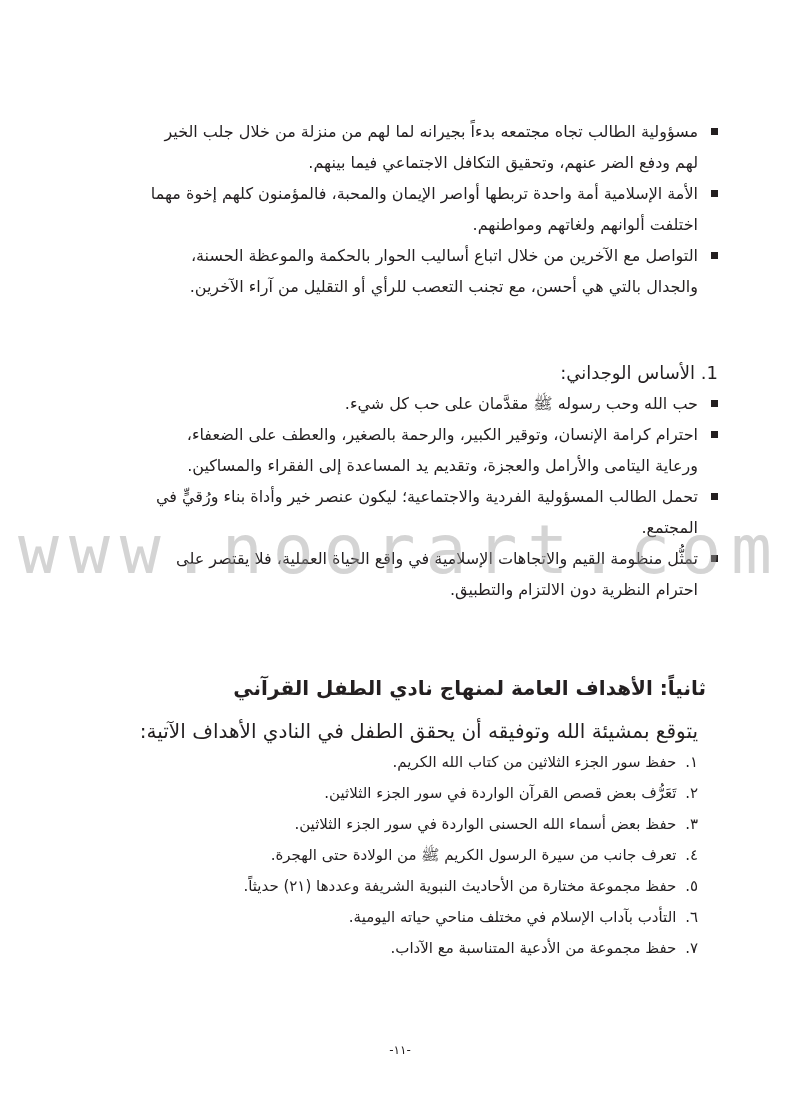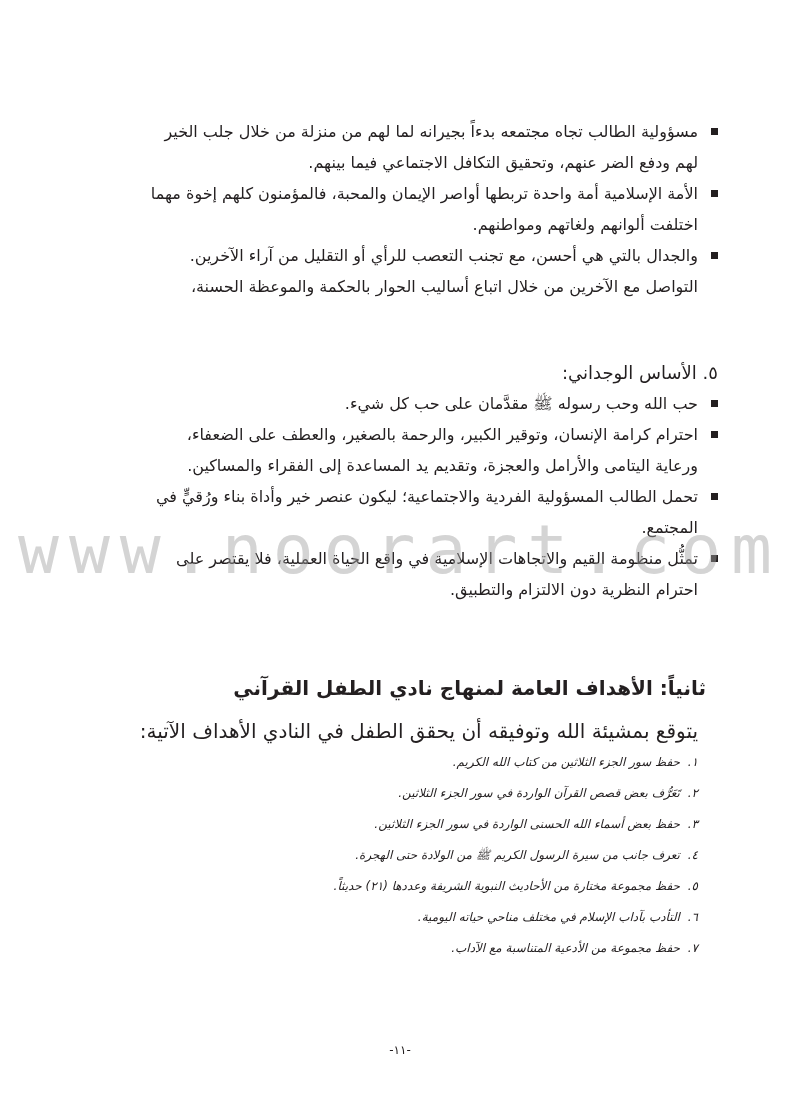--- a/index.html
+++ b/index.html
@@ -64,24 +64,23 @@
       font-size: 20px;
       line-height: 31px;
       padding-right: 20px;
     }
     .goal-list {
       list-style: none;
       margin: 0;
       padding: 0;
     }
     .goal-item {
-      font-size: 12px;
+      font-size: 15px;
       line-height: 31px;
       padding-right: 0;
-      font-style: italic;
     }
     .goal-num { margin-left: 4px; }
     .watermark {
       position: absolute;
       left: 0;
       top: 520px;
       width: 800px;
       text-align: center;
       direction: ltr;
       font-family: "DejaVu Sans Mono", "Liberation Mono", monospace;
@@ -115,28 +114,28 @@
         <div>مسؤولية الطالب تجاه مجتمعه بدءاً بجيرانه لما لهم من منزلة من خلال جلب الخير</div>
         <div>لهم ودفع الضر عنهم، وتحقيق التكافل الاجتماعي فيما بينهم.</div>
       </li>
       <li class="bullet-item">
         <span class="bullet-marker"></span>
         <div>الأمة الإسلامية أمة واحدة تربطها أواصر الإيمان والمحبة، فالمؤمنون كلهم إخوة مهما</div>
         <div>اختلفت ألوانهم ولغاتهم ومواطنهم.</div>
       </li>
       <li class="bullet-item">
         <span class="bullet-marker"></span>
+        <div>التواصل مع الآخرين من خلال اتباع أساليب الحوار بالحكمة والموعظة الحسنة،</div>
         <div>والجدال بالتي هي أحسن، مع تجنب التعصب للرأي أو التقليل من آراء الآخرين.</div>
-        <div>التواصل مع الآخرين من خلال اتباع أساليب الحوار بالحكمة والموعظة الحسنة،</div>
       </li>
     </ul>
   </div>
 
   <div class="content" style="top:358px;">
-    <h2 class="section-heading">٥. الأساس الوجداني:</h2>
+    <h2 class="section-heading">1. الأساس الوجداني:</h2>
     <ul class="bullet-list">
       <li class="bullet-item">
         <span class="bullet-marker"></span>
         <div>حب الله وحب رسوله ﷺ مقدَّمان على حب كل شيء.</div>
       </li>
       <li class="bullet-item">
         <span class="bullet-marker"></span>
         <div>احترام كرامة الإنسان، وتوقير الكبير، والرحمة بالصغير، والعطف على الضعفاء،</div>
         <div>ورعاية اليتامى والأرامل والعجزة، وتقديم يد المساعدة إلى الفقراء والمساكين.</div>
       </li>

